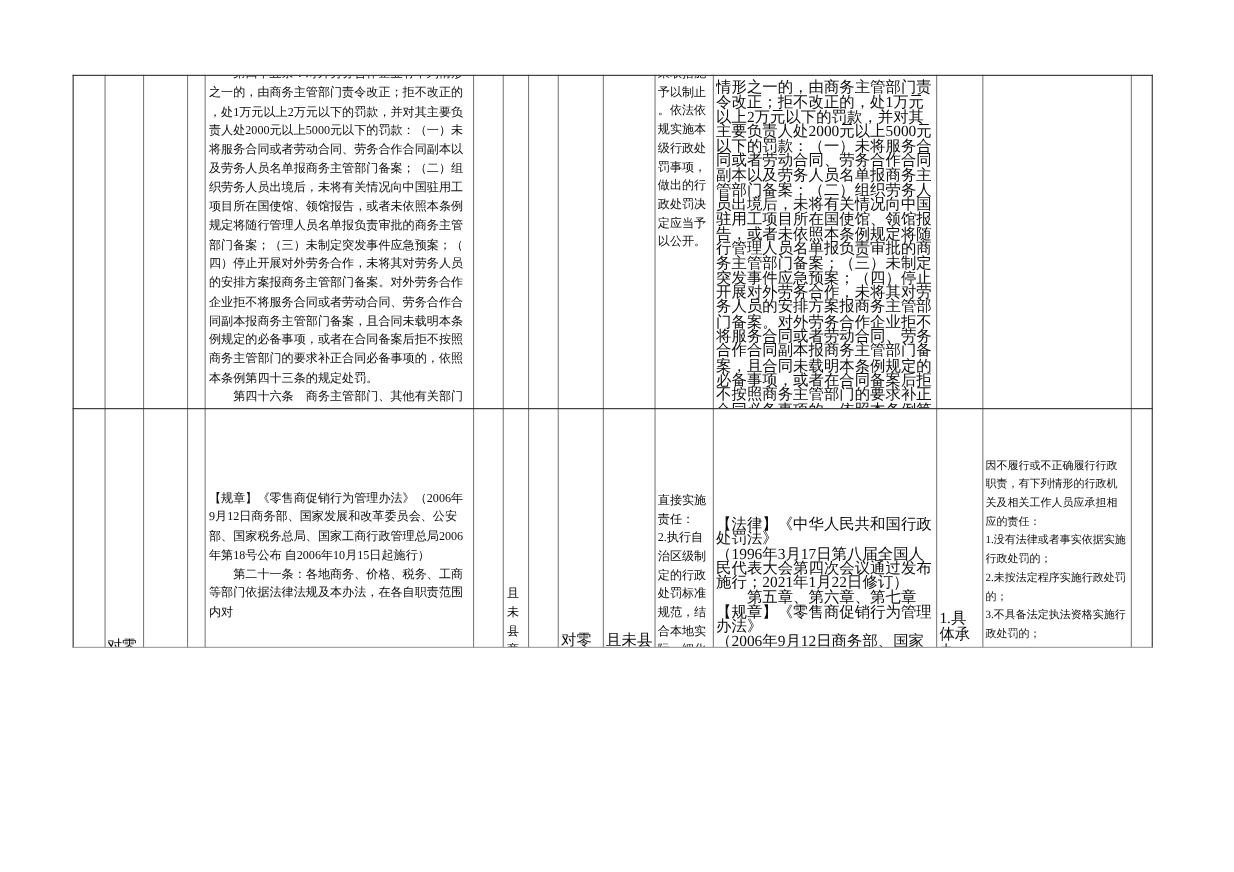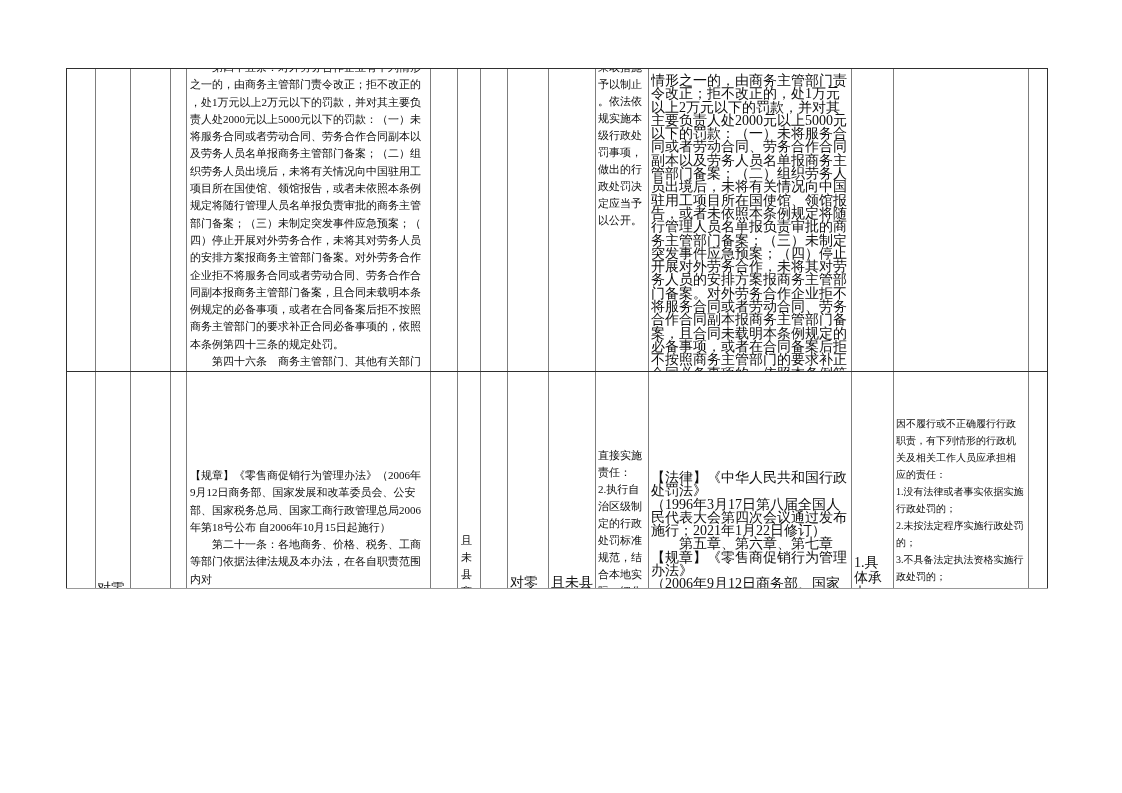--- a/index.html
+++ b/index.html
@@ -56,21 +56,21 @@
   <div class="cell" style="left:651px;top:69px;width:197px;height:302px">
     <div class="txt t10" style="margin-top:5px">情形之一的，由商务主管部门责令改正；拒不改正的，处1万元以上2万元以下的罚款，并对其主要负责人处2000元以上5000元以下的罚款：（一）未将服务合同或者劳动合同、劳务合作合同副本以及劳务人员名单报商务主管部门备案；（二）组织劳务人员出境后，未将有关情况向中国驻用工项目所在国使馆、领馆报告，或者未依照本条例规定将随行管理人员名单报负责审批的商务主管部门备案；（三）未制定突发事件应急预案；（四）停止开展对外劳务合作，未将其对劳务人员的安排方案报商务主管部门备案。对外劳务合作企业拒不将服务合同或者劳动合同、劳务合作合同副本报商务主管部门备案，且合同未载明本条例规定的必备事项，或者在合同备案后拒不按照商务主管部门的要求补正合同必备事项的，依照本条例第四十三条的规定处罚。
 　　第四十六条　商务主管部门、其他有关部门在查处违反本条例行为的过程中，发现违法行为涉嫌构成犯罪的，应当依法及时移送司法机关处理。</div>
   </div>
 
   <div class="cell" style="left:97px;top:372px;width:32px;height:216px">
     <div class="txt t105" style="margin-top:209px">对零售</div>
   </div>
 
   <div class="cell" style="left:190px;top:372px;width:236px;height:216px">
-    <div class="txt t11" style="margin-top:95px">【规章】《零售商促销行为管理办法》（2006年9月12日商务部、国家发展和改革委员会、公安部、国家税务总局、国家工商行政管理总局2006年第18号公布 自2006年10月15日起施行）
+    <div class="txt t11" style="margin-top:73px">【规章】《零售商促销行为管理办法》（2006年9月12日商务部、国家发展和改革委员会、公安部、国家税务总局、国家工商行政管理总局2006年第18号公布 自2006年10月15日起施行）
 　　第二十一条：各地商务、价格、税务、工商等部门依据法律法规及本办法，在各自职责范围内对</div>
   </div>
 
 
   <div class="cell" style="left:461px;top:372px;width:15px;height:216px">
     <div class="txt t11b" style="margin-top:160px">且未县商</div>
   </div>
 
   <div class="cell" style="left:510px;top:372px;width:36px;height:216px">
     <div class="txt t105" style="margin-top:203px">对零售</div>

